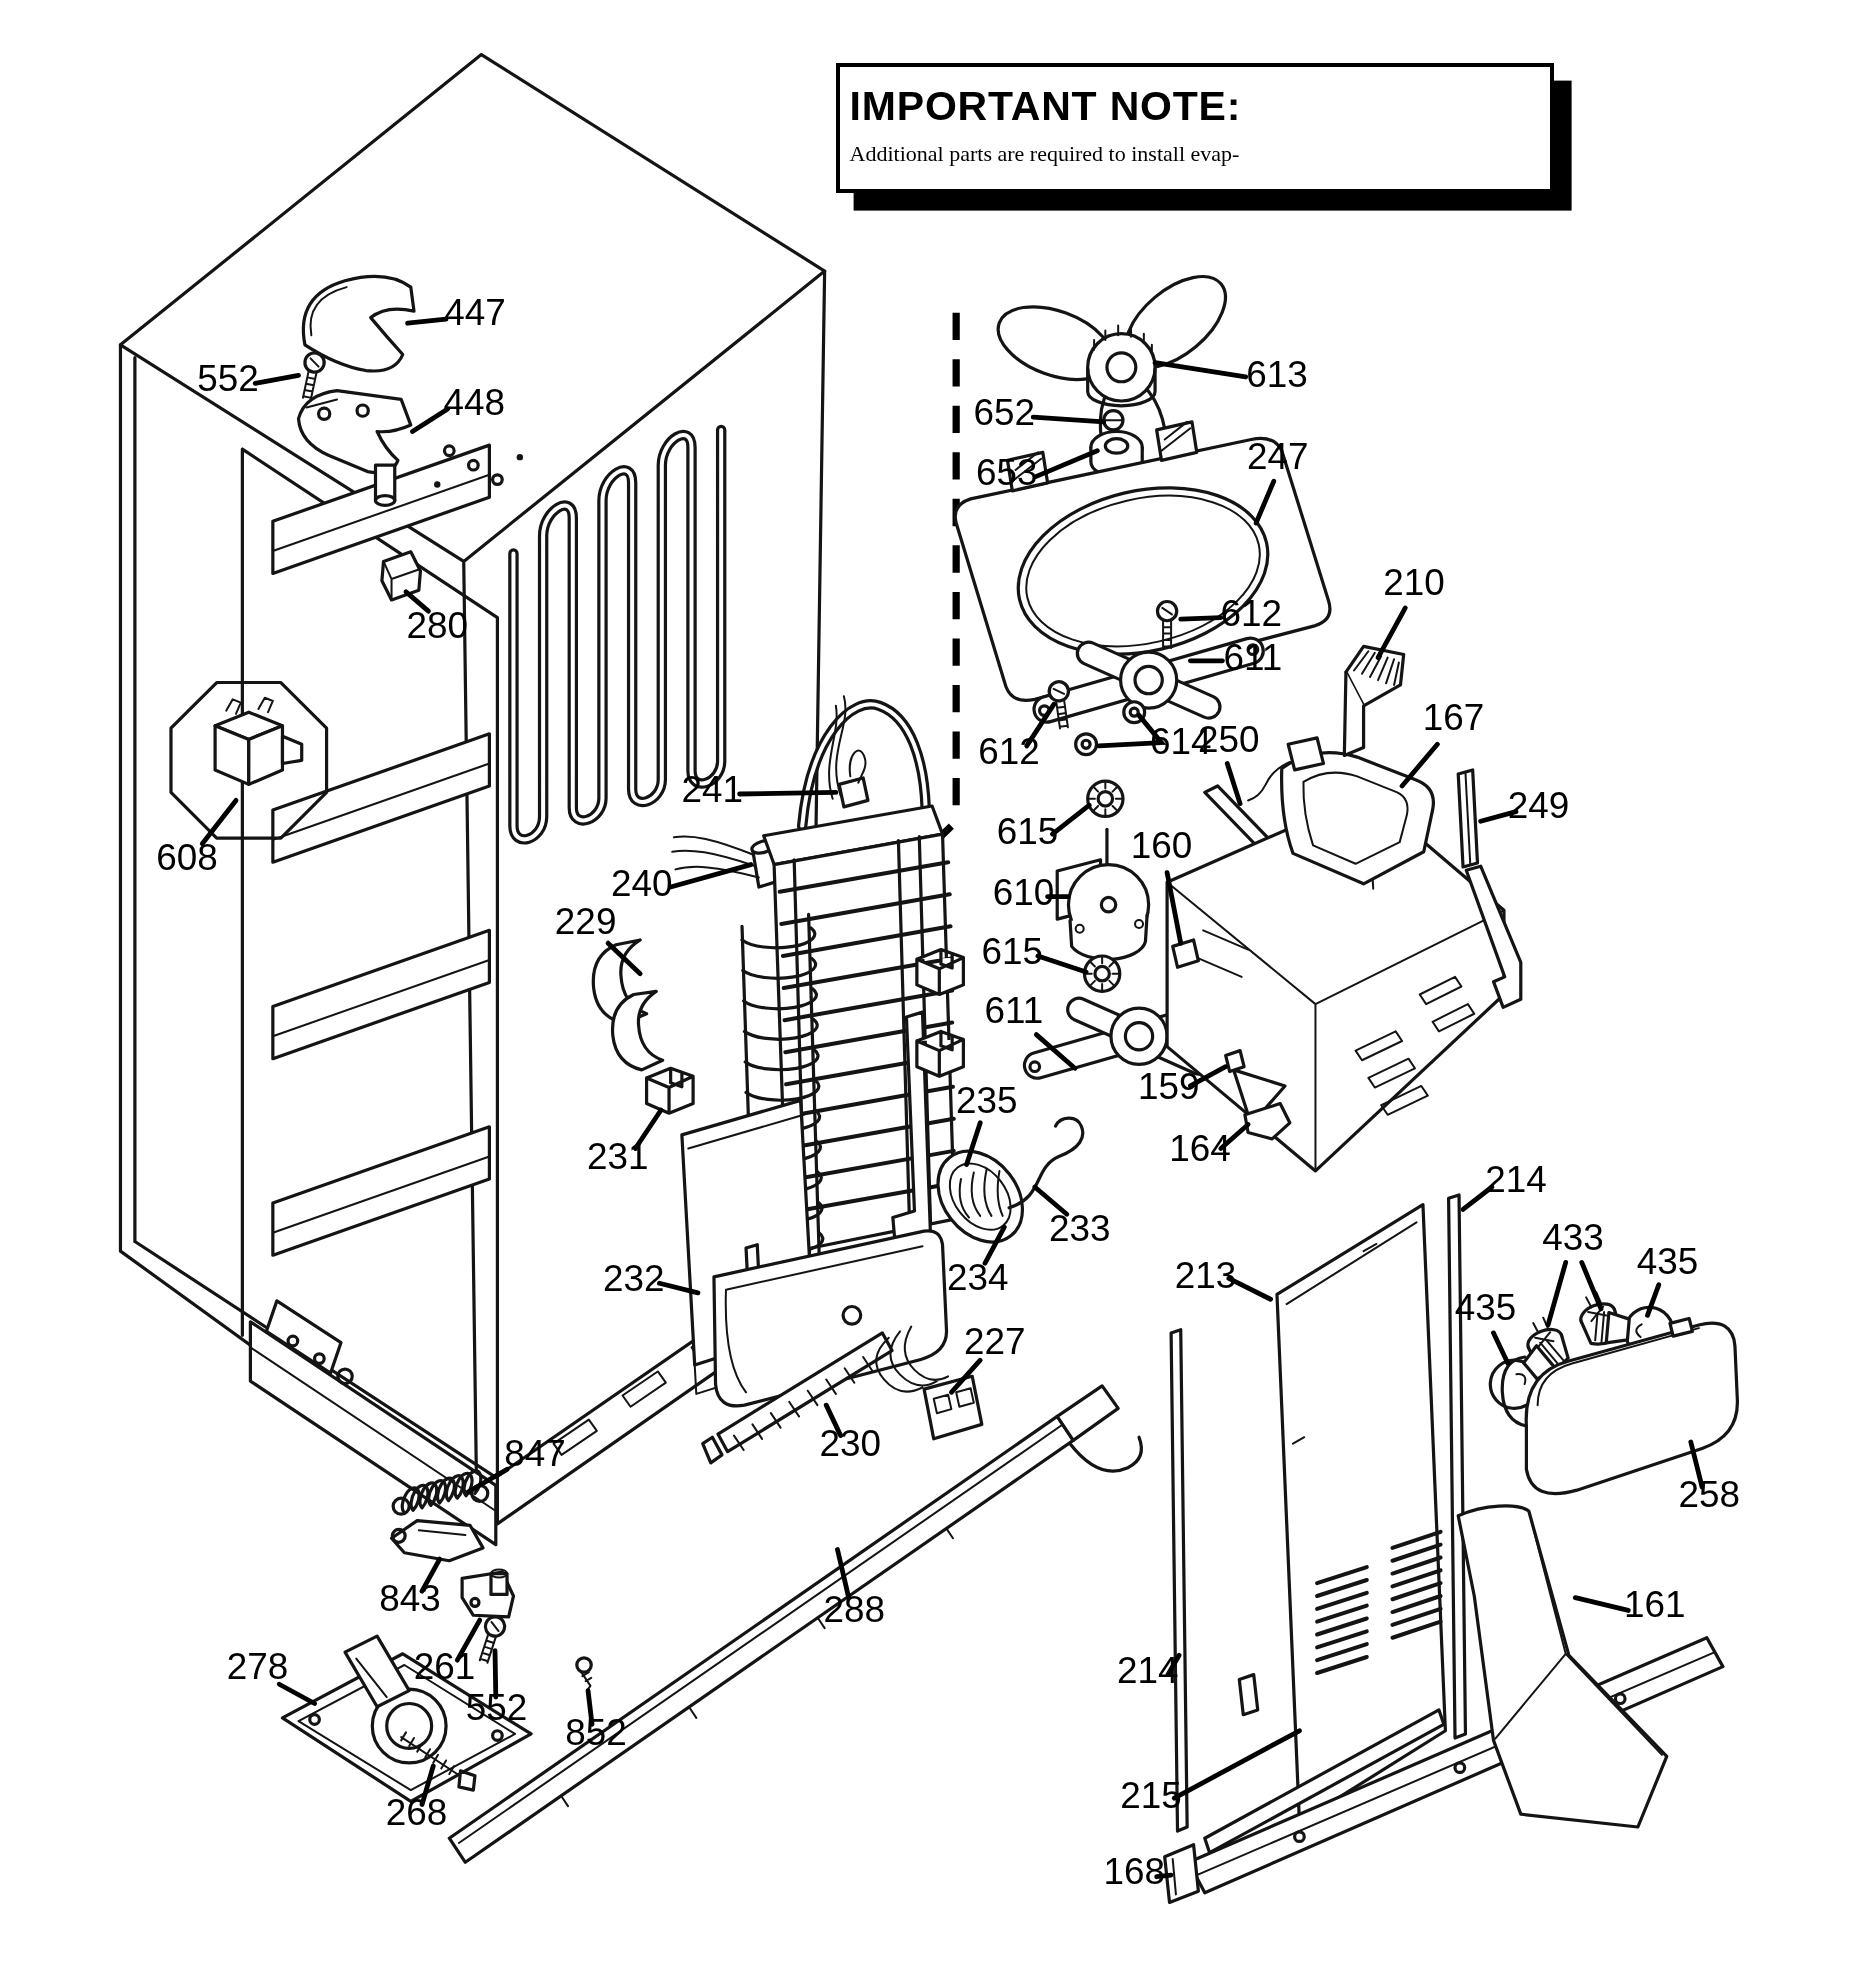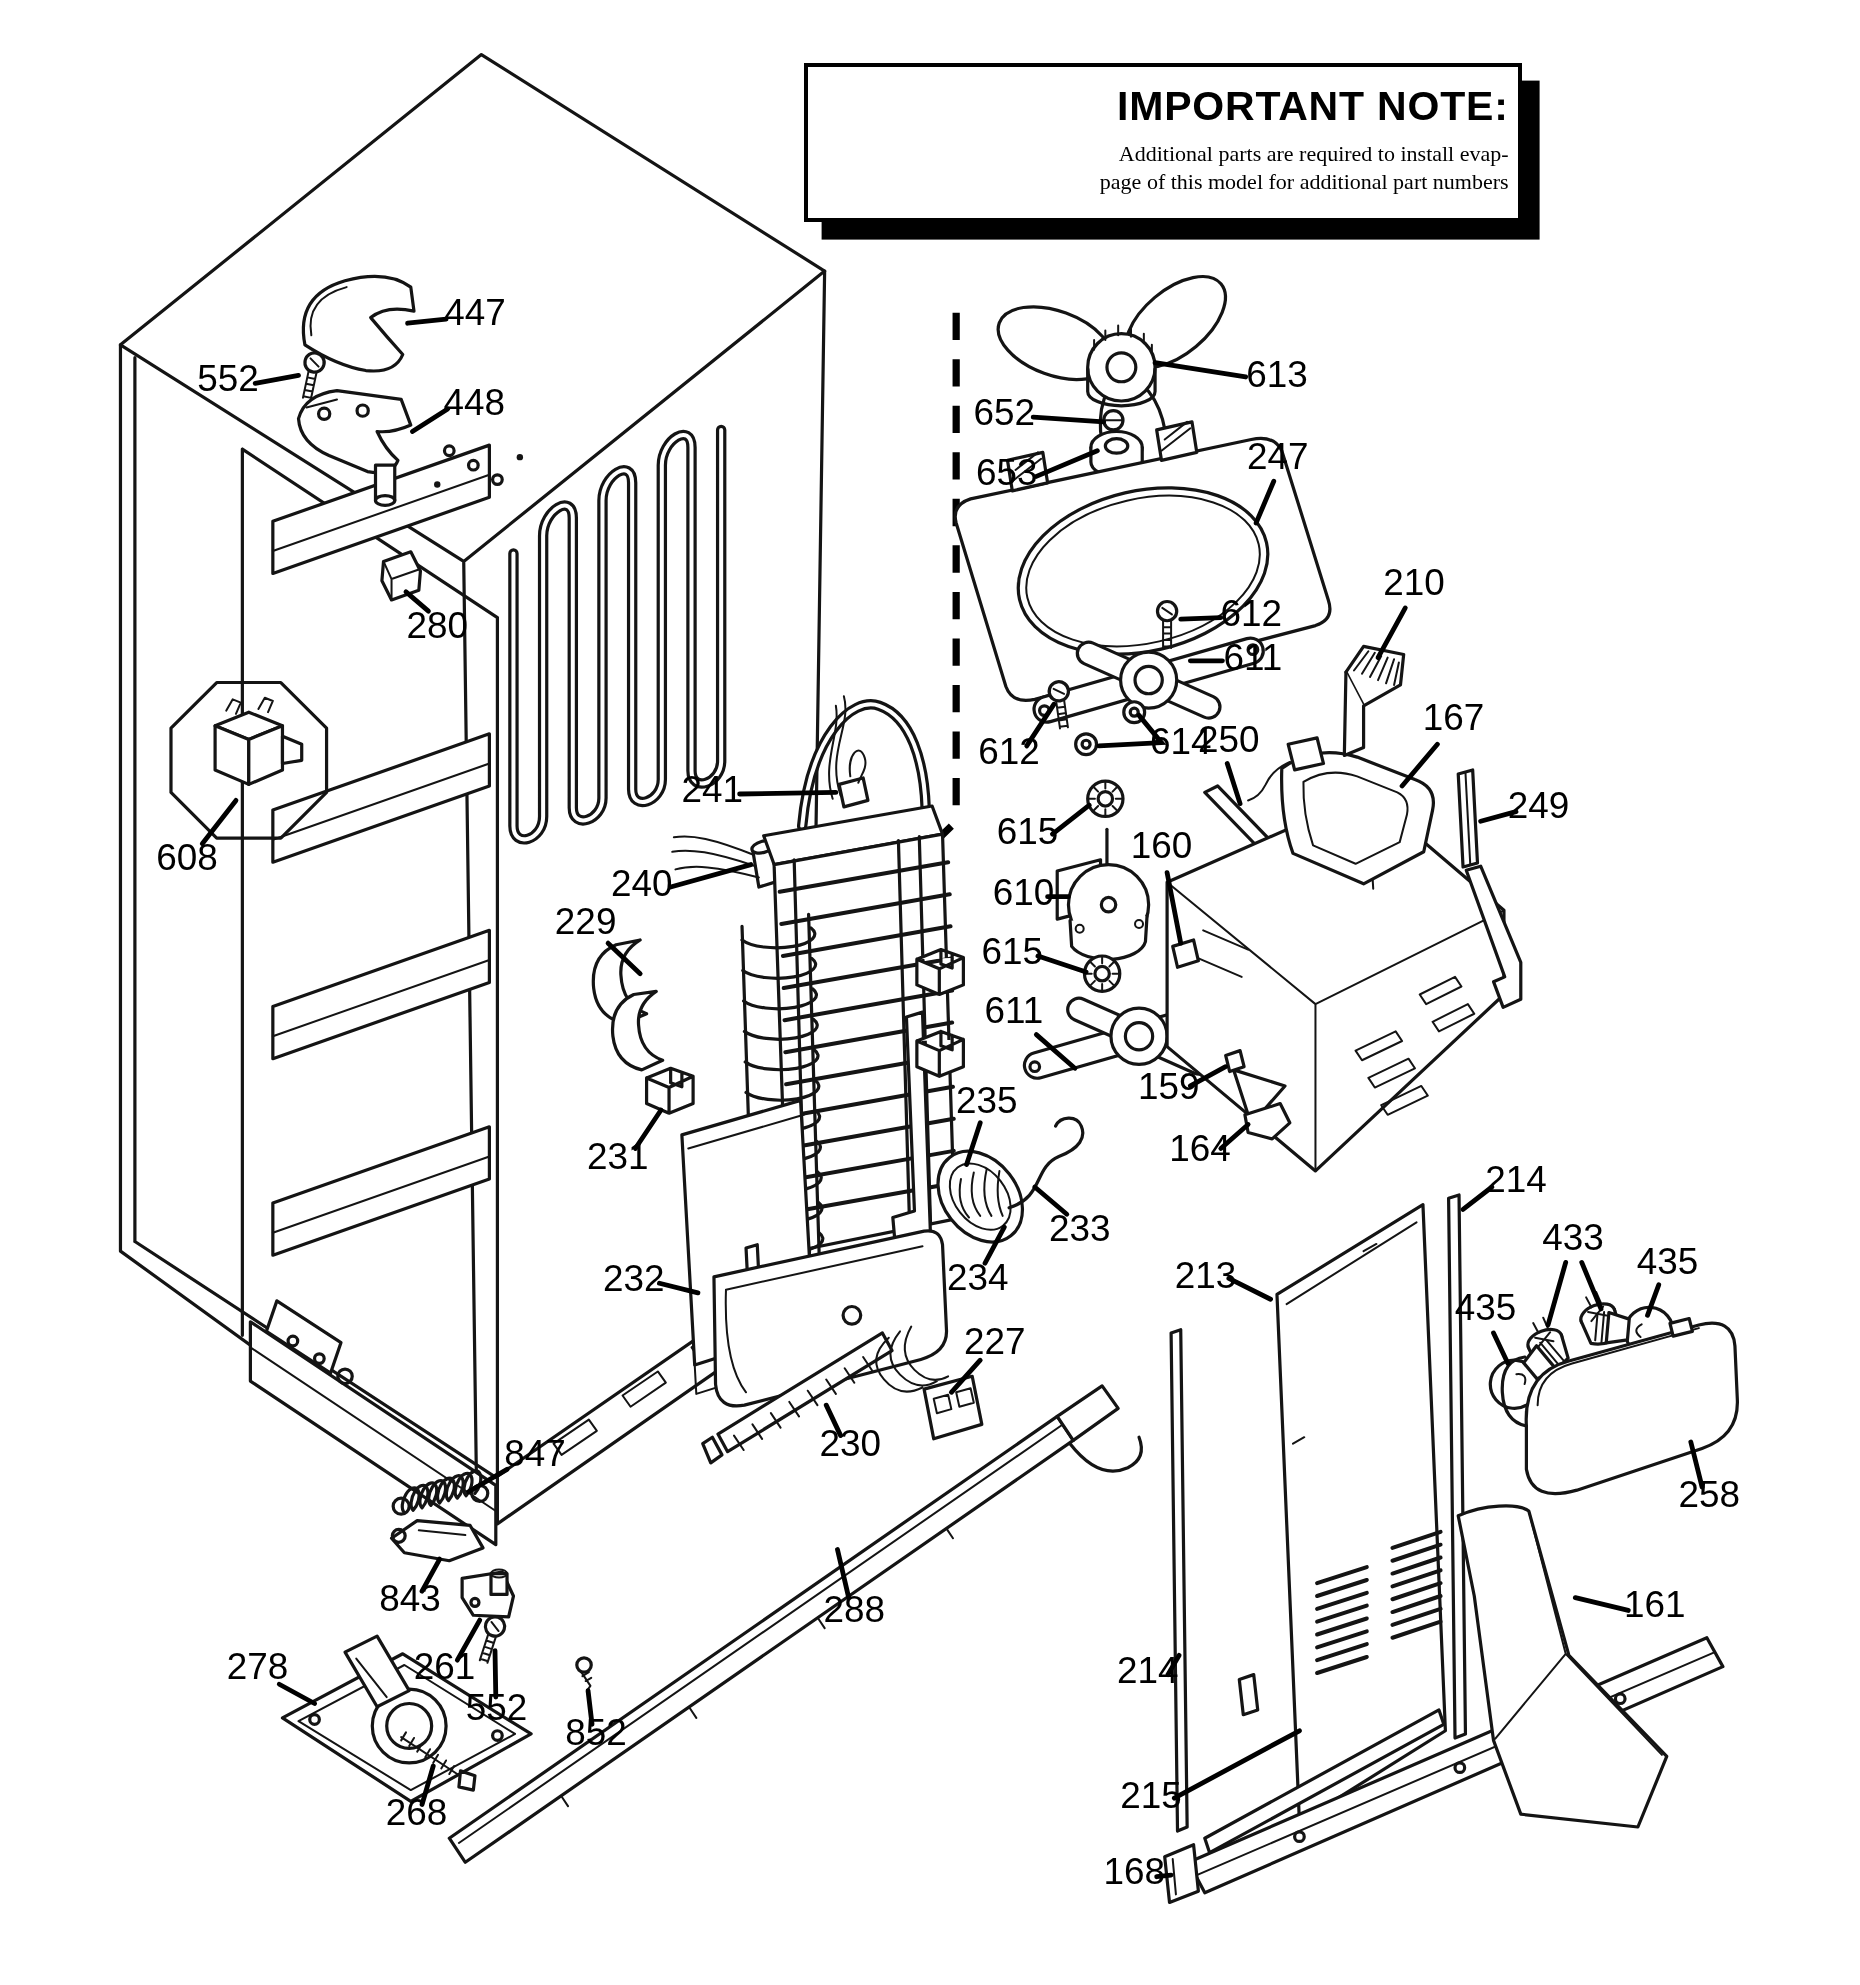--- a/index.html
+++ b/index.html
@@ -7,22 +7,22 @@
          font-family:"Liberation Sans",sans-serif;}
   #stage svg{position:absolute;left:0;top:0;}
   .ln{fill:none;stroke:#141414;stroke-width:4;stroke-linejoin:round;stroke-linecap:round;}
   .lnw{fill:#ffffff;stroke:#141414;stroke-width:4;stroke-linejoin:round;stroke-linecap:round;}
   .lnt{fill:none;stroke:#141414;stroke-width:2.5;stroke-linejoin:round;stroke-linecap:round;}
   .tube{fill:none;stroke:#141414;stroke-width:13;stroke-linejoin:round;stroke-linecap:round;}
   .tubew{fill:none;stroke:#ffffff;stroke-width:5;stroke-linejoin:round;stroke-linecap:round;}
   .fin{fill:none;stroke:#141414;stroke-width:5;stroke-linecap:round;}
   .ldr{fill:none;stroke:#000;stroke-width:6;stroke-linecap:round;}
   .lbl{font-family:"Liberation Sans",sans-serif;font-size:46px;fill:#000;text-anchor:middle;}
-  #note-box{position:absolute;left:804px;top:63px;width:691px;background:#fff;
-            border:4.8px solid #000;box-shadow:17.6px 17.6px 0 0 #000;text-align:right;
+  #note-box{position:absolute;left:836px;top:63px;width:691px;background:#fff;
+            border:4.8px solid #000;box-shadow:17.6px 17.6px 0 0 #000;text-align:left;
             padding:13px 9.6px 21px 9.6px;}
   #note-title{font-size:41px;font-weight:bold;letter-spacing:0.8px;margin:3.2px 0 9.6px 0;}
   .note-line{font-size:22px;line-height:1.3;font-family:Liberation Serif, serif;}
   #art-no{position:absolute;left:157px;top:1862px;font-size:38px;font-weight:bold;letter-spacing:0.8px;}
 </style>
 </head>
 <body>
 
 <div id="stage">
 
@@ -489,18 +489,17 @@
     <text class="lbl" x="2063" y="2016">161</text>
     <text class="lbl" x="1431" y="2098">214</text>
     <text class="lbl" x="1435" y="2254">215</text>
     <text class="lbl" x="1414" y="2349">168</text>
   </g>
 </svg>
 
 <div id="note-box">
   <div id="note-title">IMPORTANT NOTE:</div>
   <div class="note-line">Additional parts are required to install evap-</div>
-  <div class="note-line">page of this model for additional part numbers</div>
 </div>
 
 
 </div>
 
 
 </body></html>

